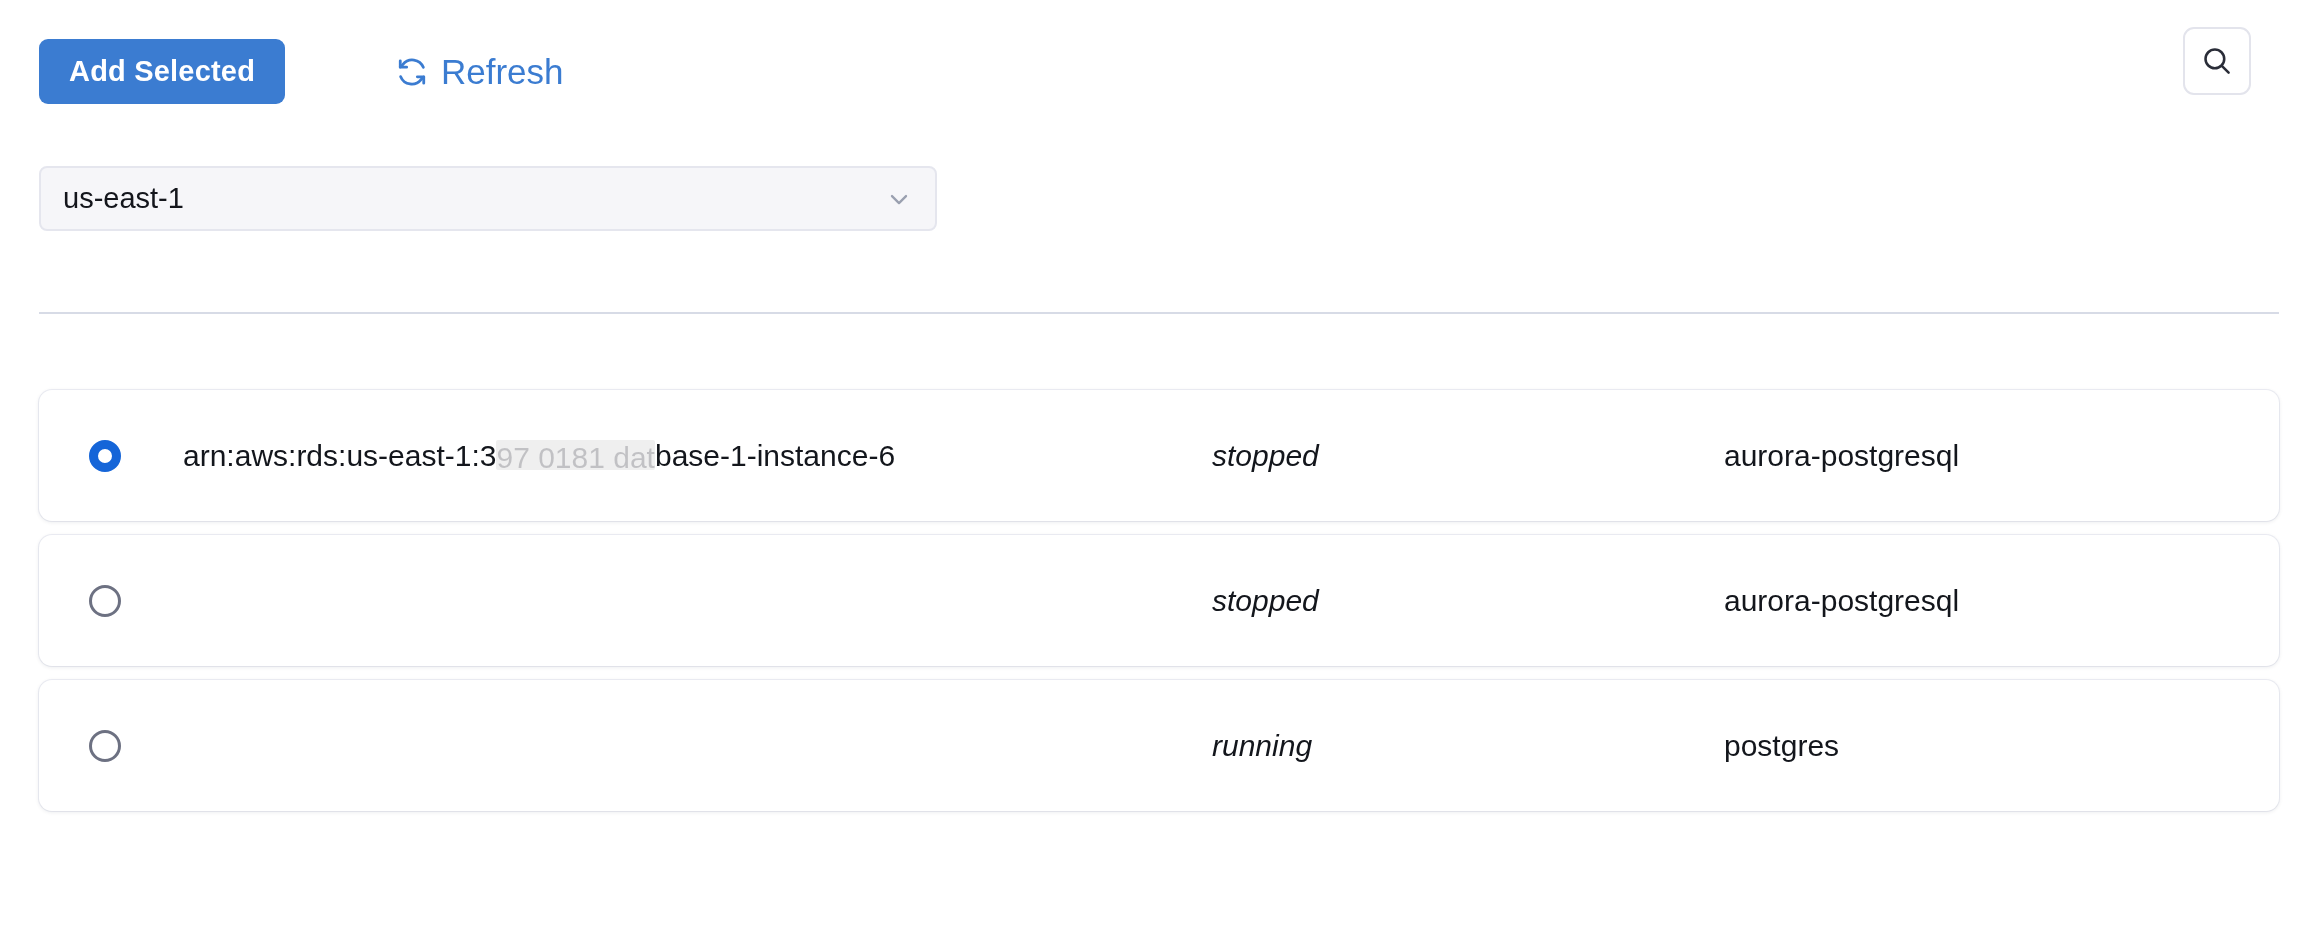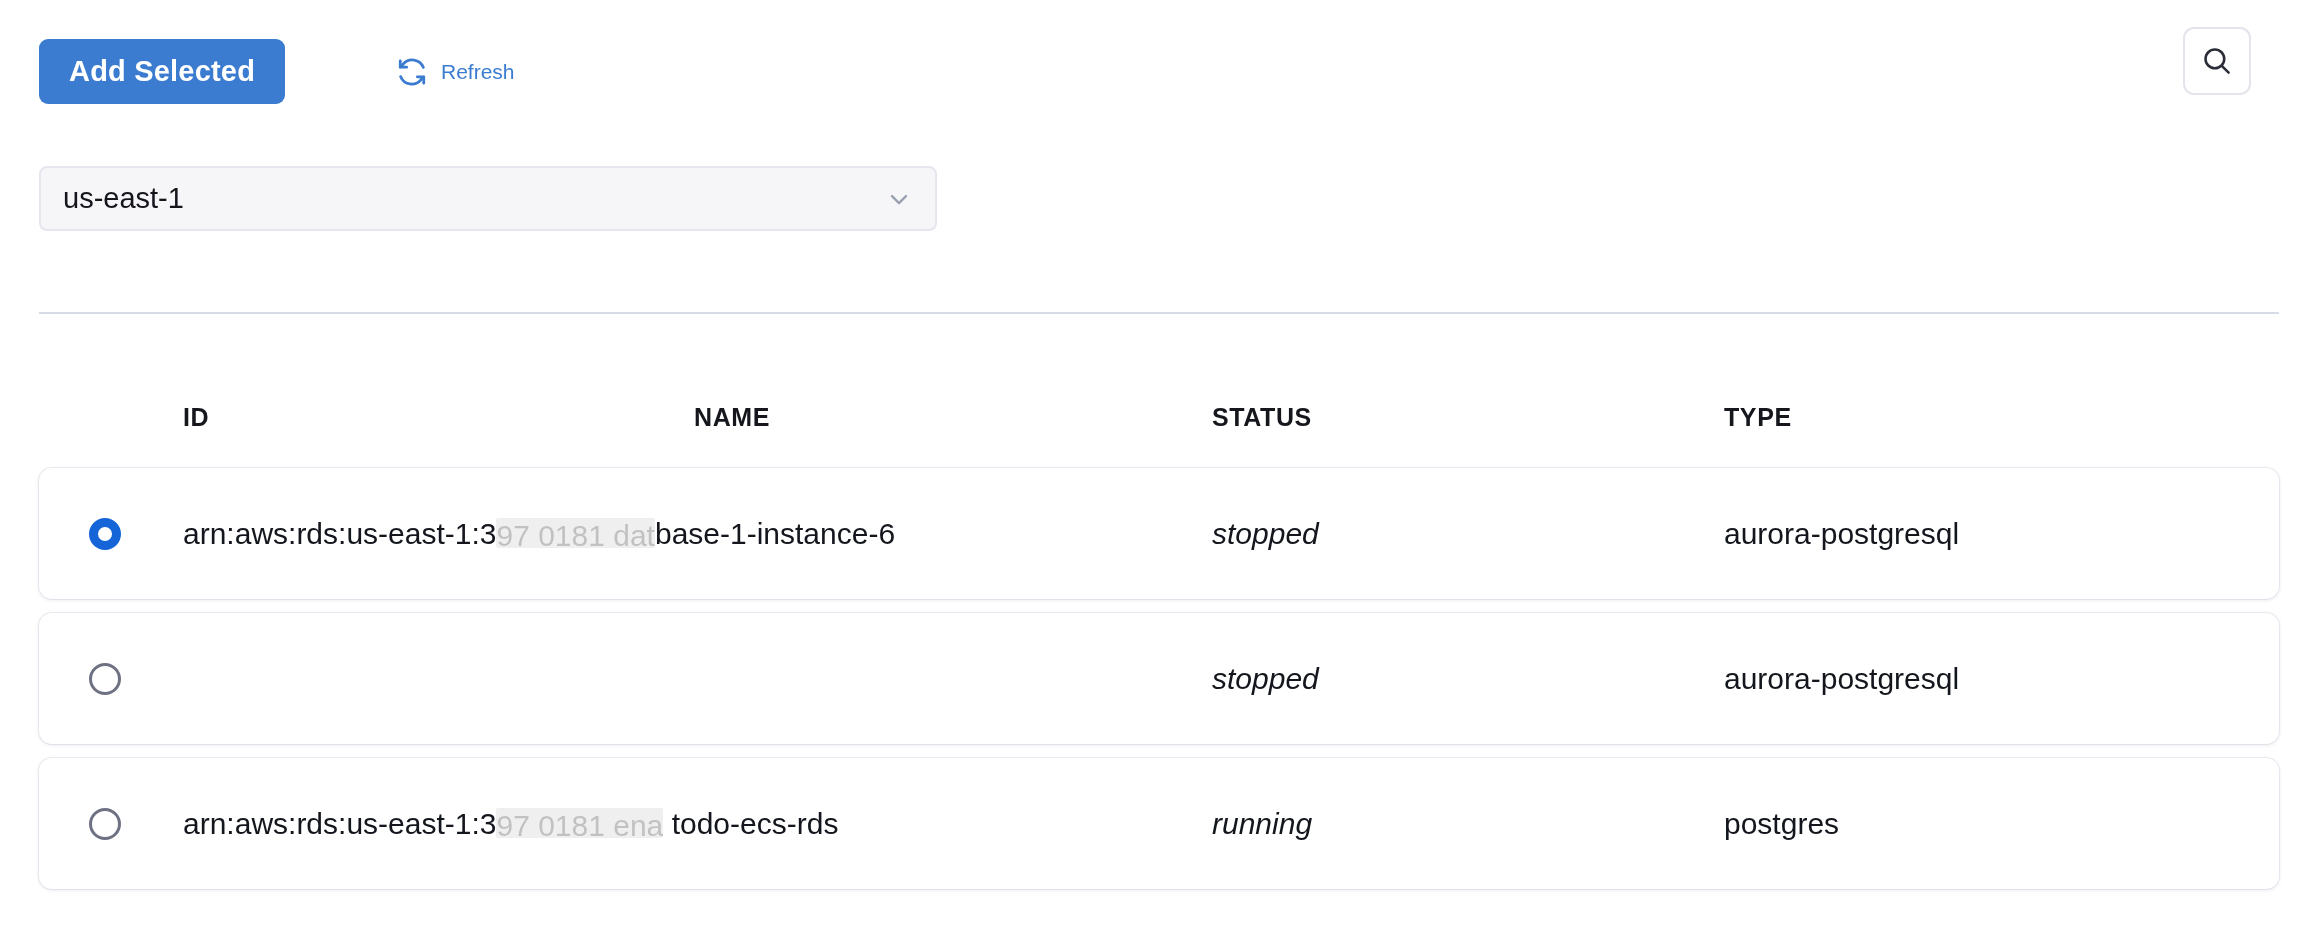--- a/index.html
+++ b/index.html
@@ -54,21 +54,21 @@
     left: 396px;
     top: 49px;
     height: 46px;
     display: flex;
     align-items: center;
     gap: 13px;
     background: transparent;
     border: none;
     color: #3b7cd1;
     font-family: "Liberation Sans", sans-serif;
-    font-size: 21px;
+    font-size: 35px;
     font-weight: normal;
     cursor: pointer;
     padding: 0;
     white-space: nowrap;
   }
   .btn-refresh .refresh-glyph { display: flex; align-items: center; }
   .btn-refresh svg { display: block; }
 
   .btn-search {
     position: absolute;
@@ -259,26 +259,20 @@
       <svg width="28" height="28" viewBox="0 0 24 24" fill="none" stroke="#9aa0b0" stroke-width="2" stroke-linecap="round" stroke-linejoin="round">
         <polyline points="6,9.5 12,15.5 18,9.5"></polyline>
       </svg>
     </span>
   </div>
 
   <div class="divider"></div>
 
   <div class="table">
 
-    <div class="thead">
-      <div class="th th-id">ID</div>
-      <div class="th th-name">NAME</div>
-      <div class="th th-status">STATUS</div>
-      <div class="th th-type">TYPE</div>
-    </div>
 
     <div class="rows" id="rows-host">
         <div class="row">
           <div class="cell cell-radio">
             <span class="radio radio-on"></span>
           </div>
           <div class="cell cell-id">
             <span class="arn"><span>arn:aws:rds:us-east-1:3</span><span class="redact">97 0181 dat</span><span>base-1-instance-6</span></span>
           </div>
           <div class="cell cell-status">stopped</div>
@@ -288,22 +282,19 @@
           <div class="cell cell-radio">
             <span class="radio radio-off"></span>
           </div>
           <div class="cell cell-status">stopped</div>
           <div class="cell cell-type">aurora-postgresql</div>
         </div>
         <div class="row">
           <div class="cell cell-radio">
             <span class="radio radio-off"></span>
           </div>
-          <div class="cell cell-id">
-            <span class="arn"><span>arn:aws:rds:us-east-1:3</span><span class="redact">97 0181 ena</span><span> todo-ecs-rds</span></span>
-          </div>
           <div class="cell cell-type">postgres</div>
           <div class="cell cell-status">running</div>
         </div>
       </div>
   </div>
 
 </div>
 
 </body></html>

